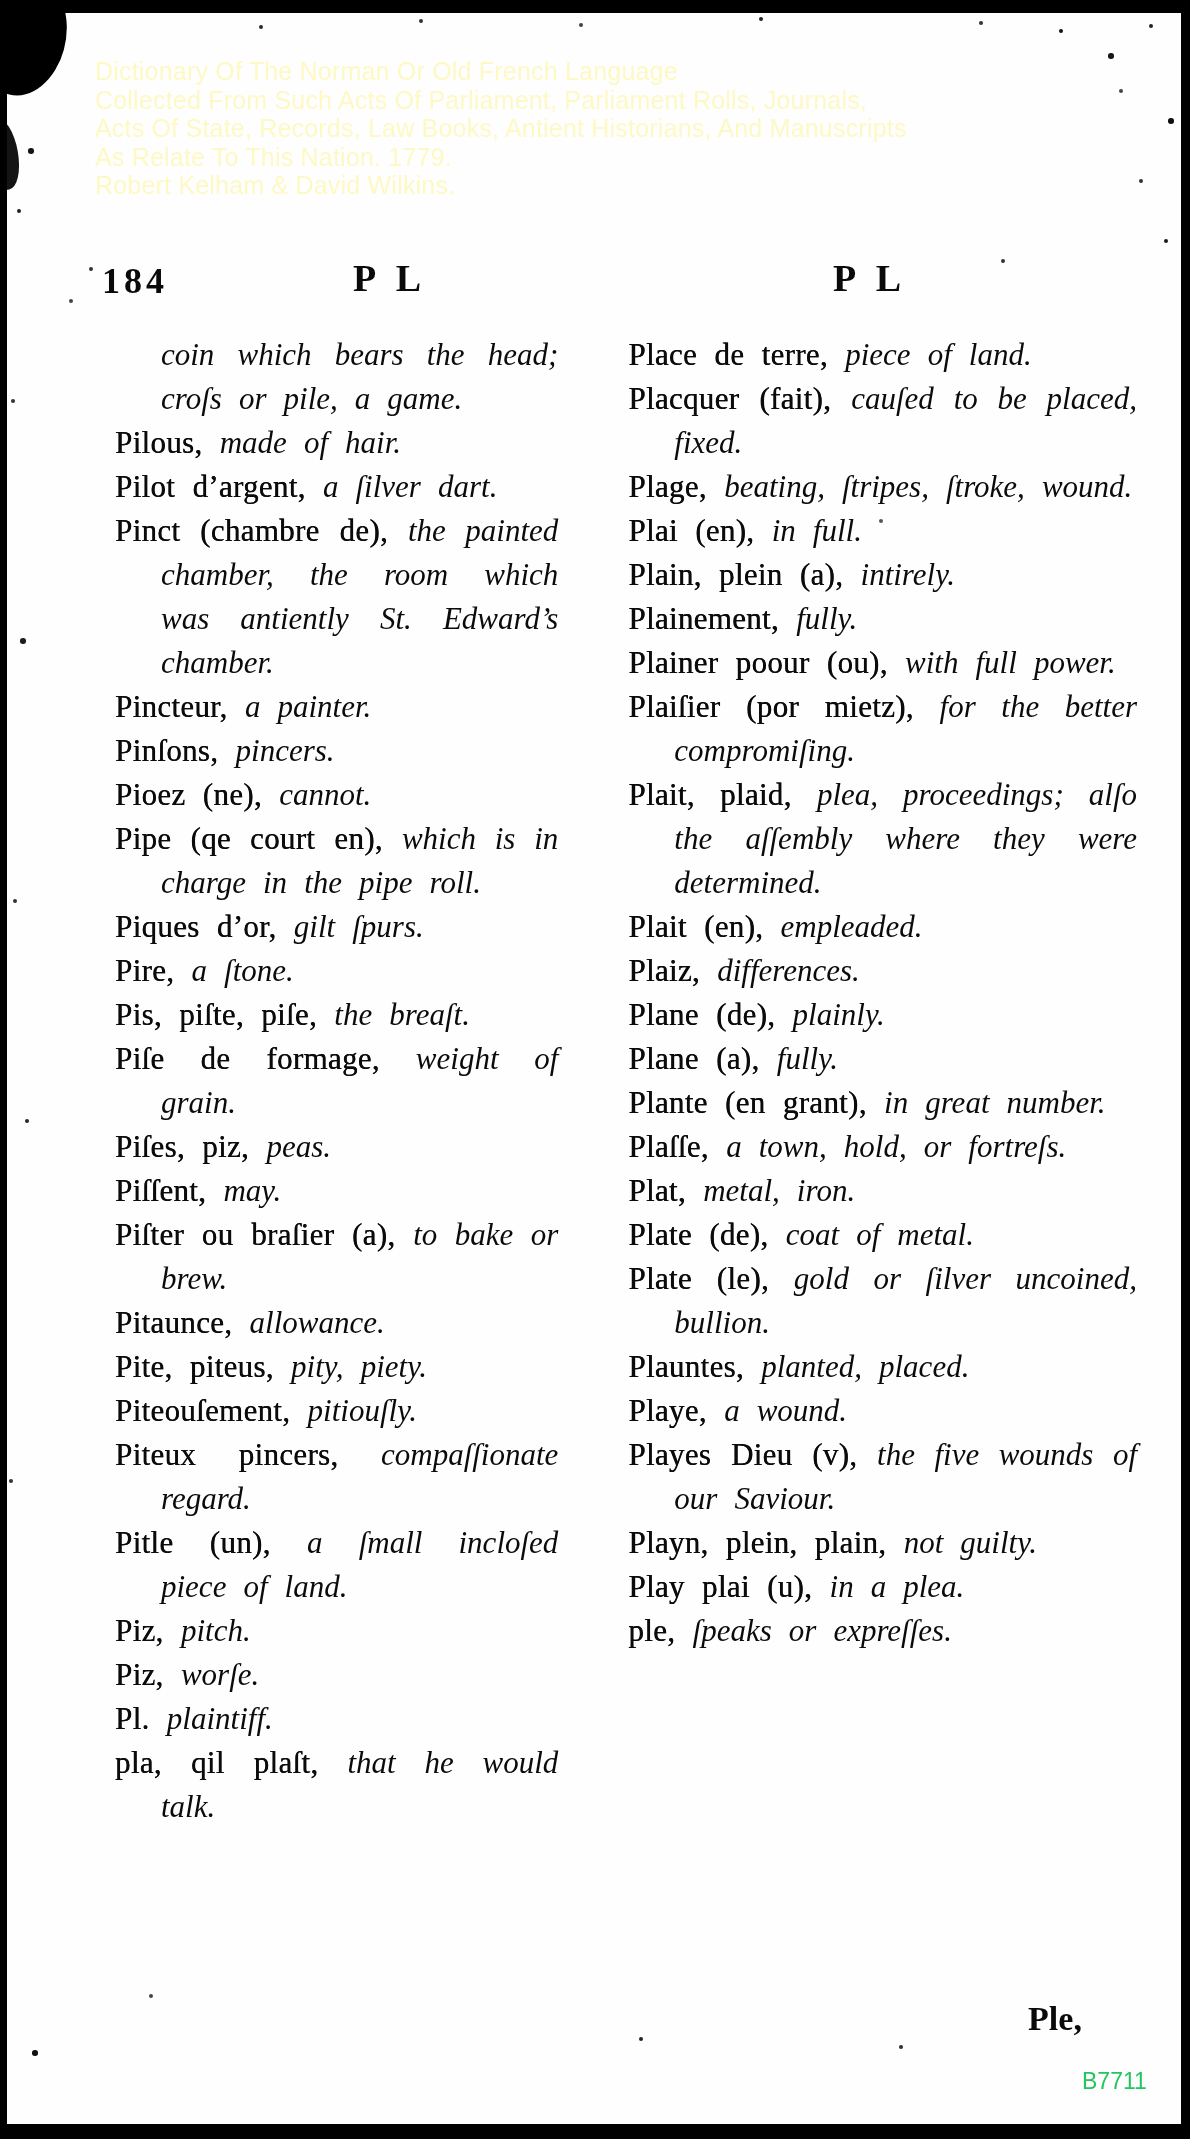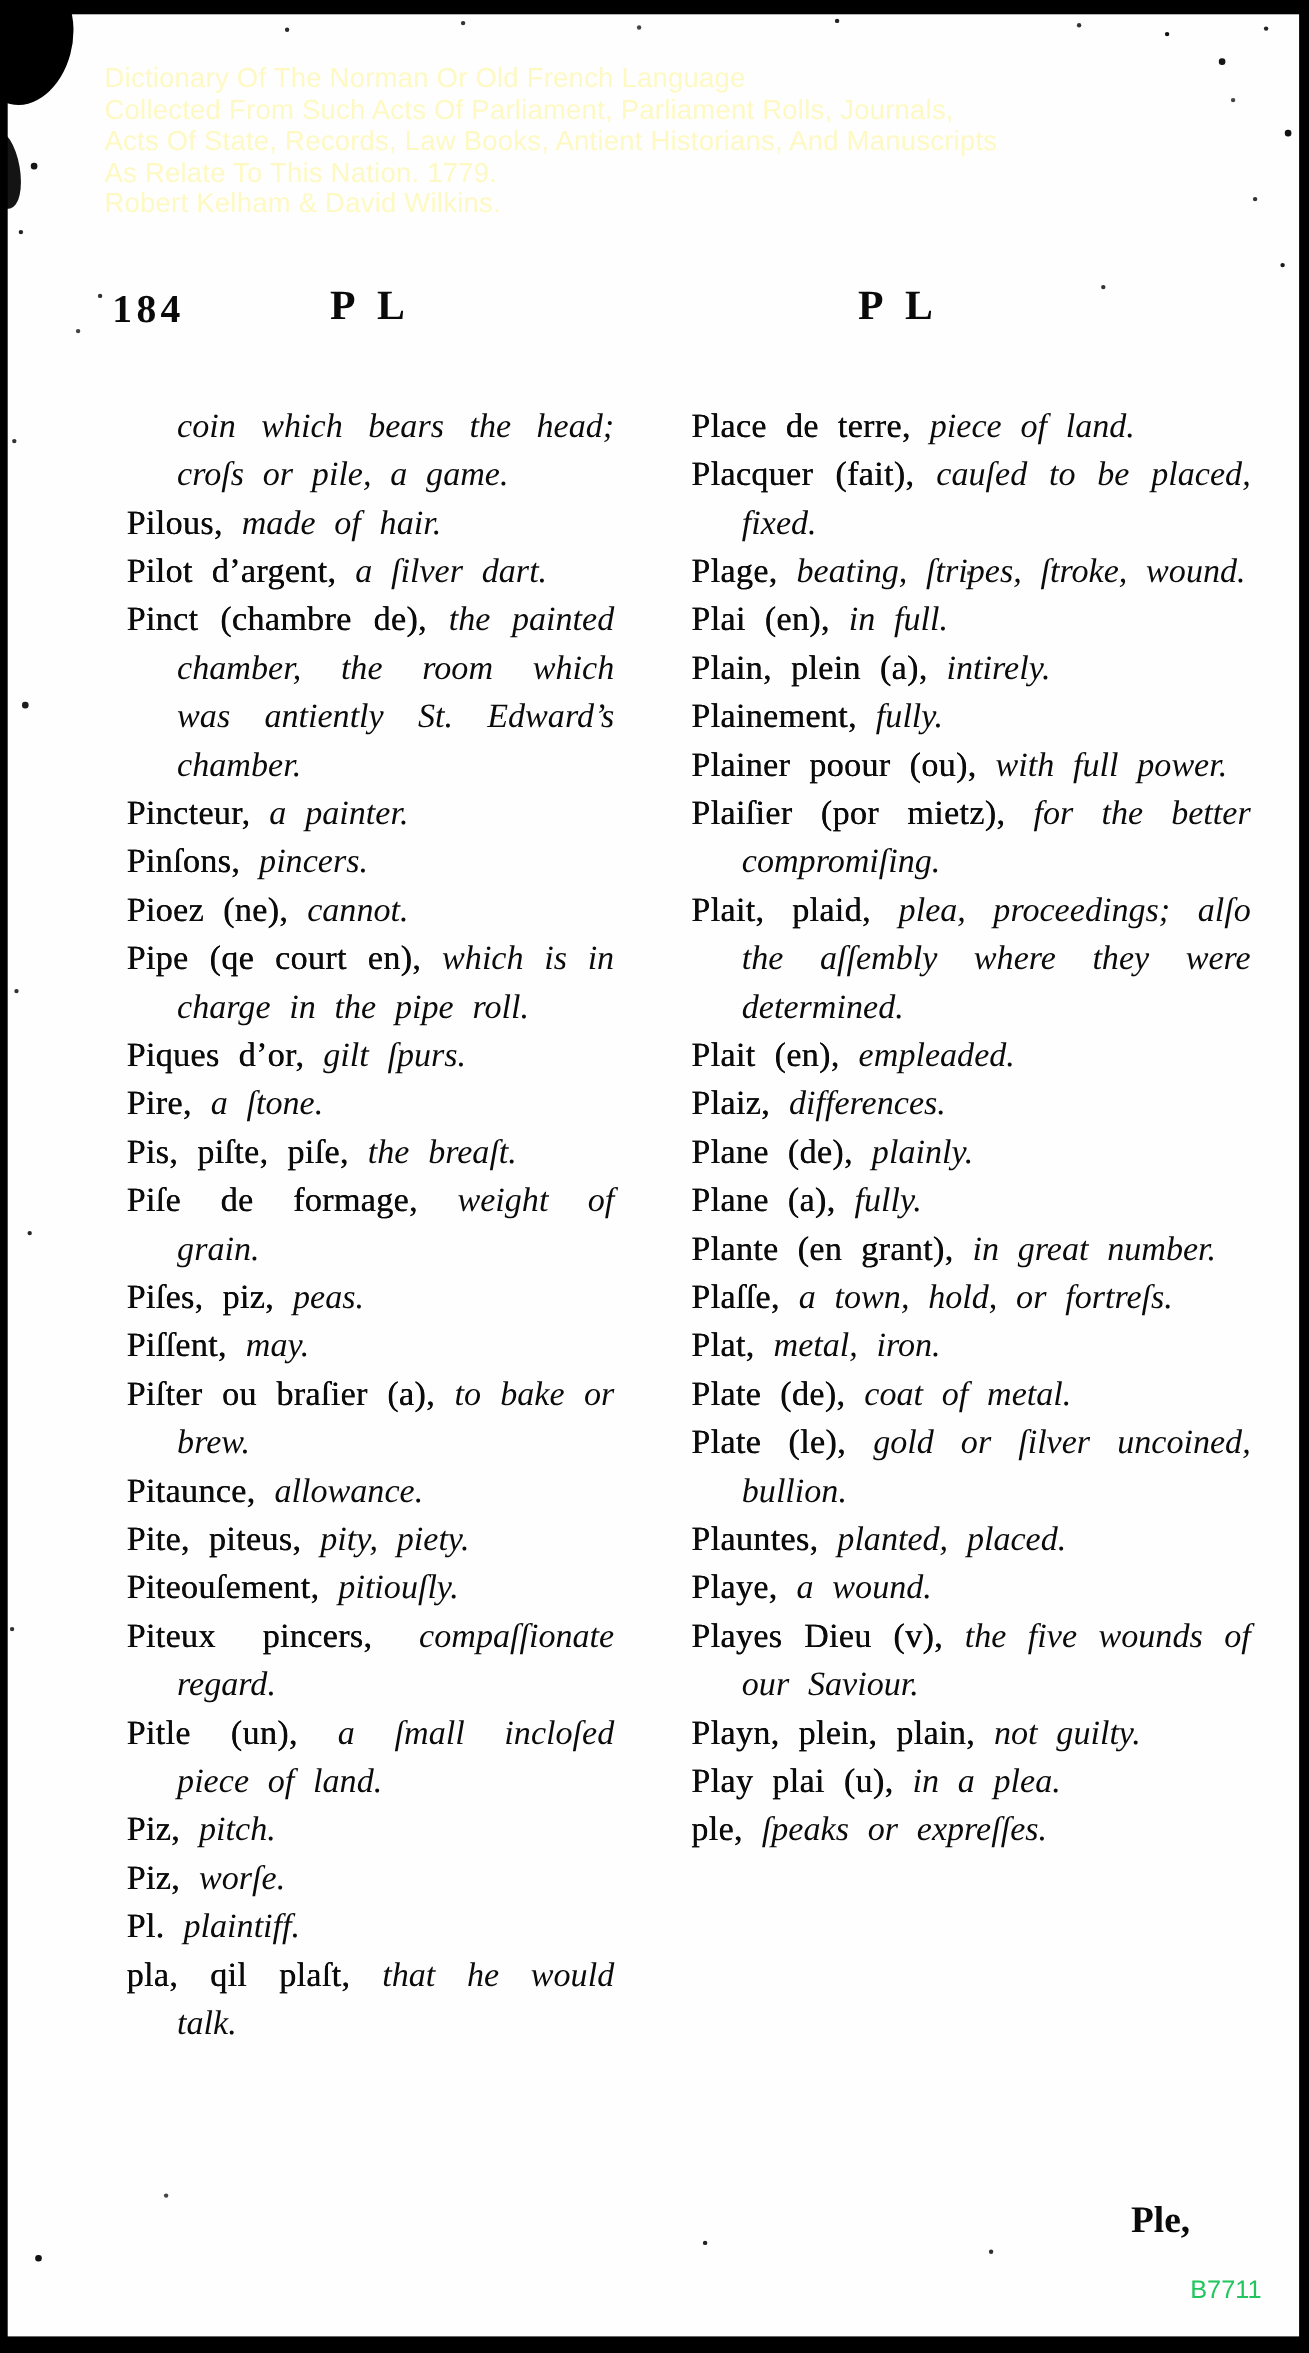--- a/index.html
+++ b/index.html
@@ -7,26 +7,26 @@
          font-family:"Liberation Serif","DejaVu Serif",serif;}
   .page{position:absolute;left:7px;top:13px;width:1174px;height:2111px;background:#fefefe;}
 
   .attribution{position:absolute;left:95px;top:57px;
 phrase:none;
                font-family:"Liberation Sans","DejaVu Sans",sans-serif;
                font-size:25px;line-height:28.5px;color:#fef9c3;letter-spacing:0.2px;white-space:nowrap;}
 
   .pagenum{position:absolute;left:102px;top:260px;font-size:36px;font-weight:bold;
            color:#0a0a0a;letter-spacing:4px;}
-  .coltitle{position:absolute;top:256px;width:180px;font-size:38px;
+  .coltitle{position:absolute;top:256px;width:180px;text-align:center;font-size:38px;
             font-weight:bold;letter-spacing:6px;color:#0a0a0a;}
   .ct-left{left:300px;}
   .ct-right{left:780px;}
 
-  .bodywrap{position:absolute;left:115px;top:333px;width:1022px;display:flex;gap:70px;color:#0b0b0b;margin-top:32px;}
+  .bodywrap{position:absolute;left:115px;top:333px;width:1022px;display:flex;gap:70px;color:#0b0b0b;}
   .col{width:455px;font-size:31px;line-height:44px;text-align:justify;word-spacing:0.30em;}
   .col.rightcol{width:522px;}
   .entry{padding-left:46px;text-indent:-46px;}
   .entry.cont{text-indent:0;}
   .it{font-style:italic;}
   .rm{letter-spacing:0.3px;text-shadow:0.35px 0 0 currentColor;}
 
   .catchword{position:absolute;left:980px;top:2000px;width:150px;text-align:center;
              font-size:34px;font-weight:bold;color:#0a0a0a;}
   .scanid{position:absolute;left:1082px;top:2068px;

